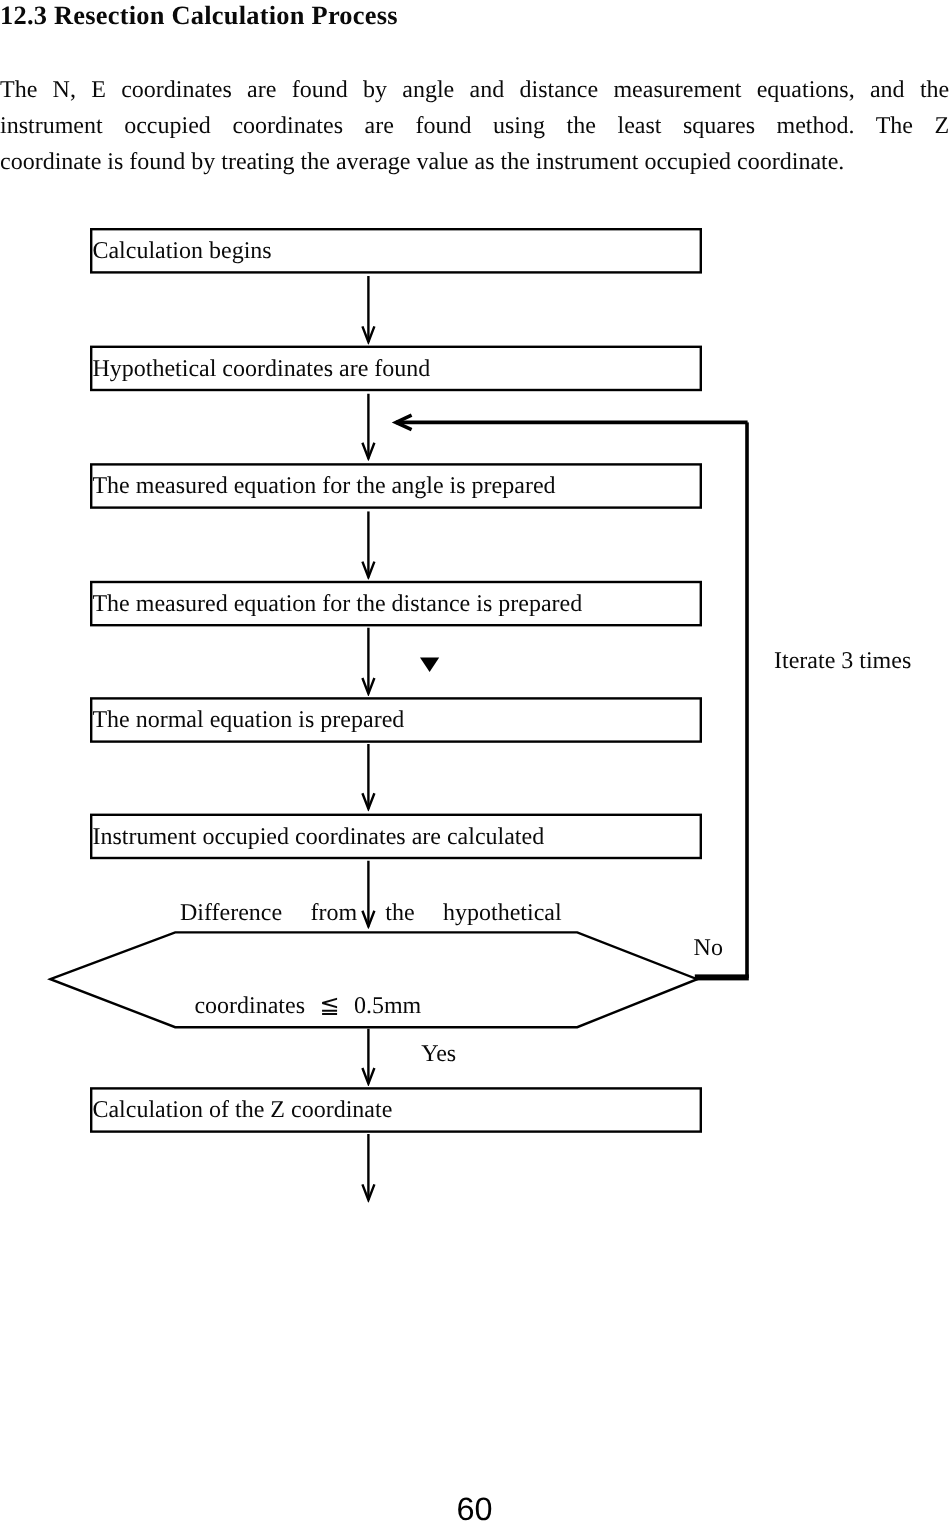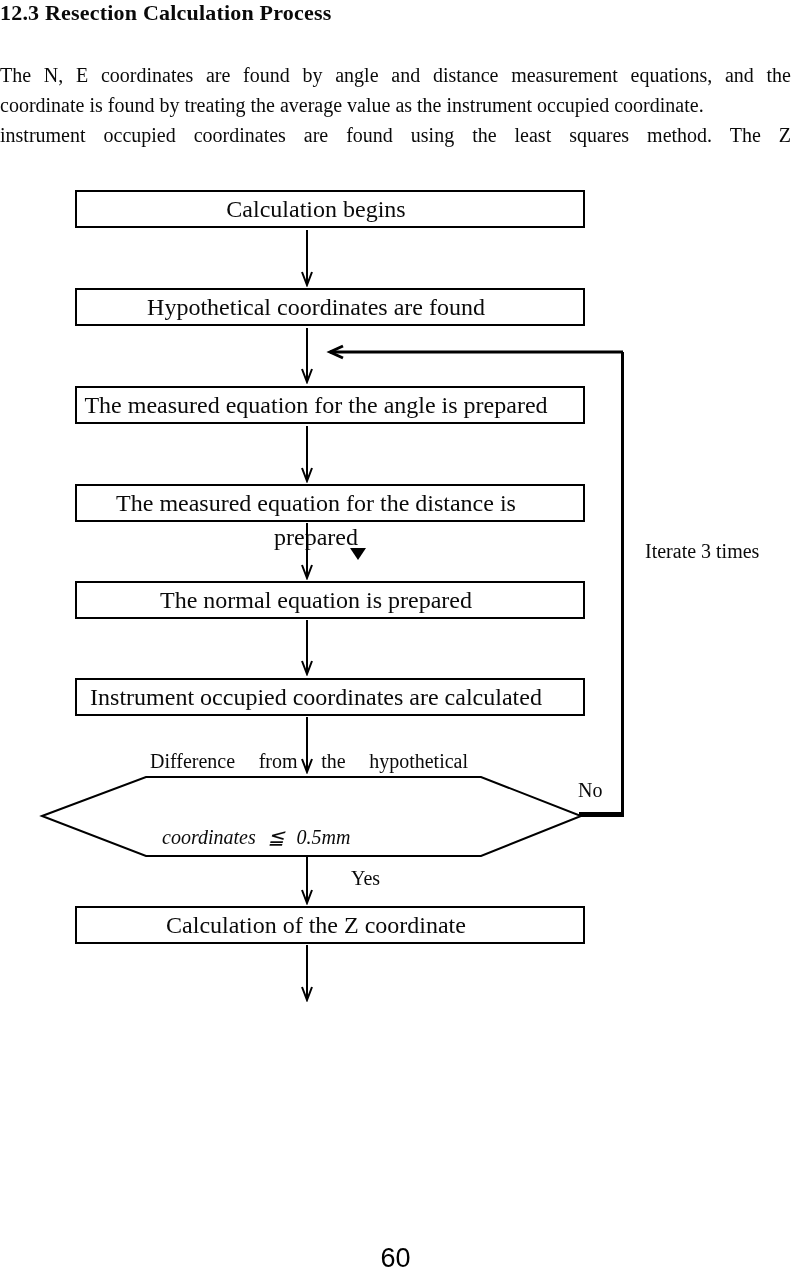--- a/index.html
+++ b/index.html
@@ -12,55 +12,55 @@
     white-space:nowrap;letter-spacing:0.2px;
   }
   .para{position:absolute;left:0;top:60px;width:791px;font-size:20px;}
   .pline{height:30px;line-height:30px;}
   .pline.just{text-align:justify;text-align-last:justify;}
   .pline.last{white-space:nowrap;}
 
   .fbox{
     position:absolute;left:75px;width:478px;height:34px;
     border:2px solid #000;background:#fff;
-    text-align:center;line-height:34px;font-size:24px;
+    text-align:left;line-height:34px;font-size:20px;
     padding-right:28px;box-sizing:content-box;
   }
   .arr{position:absolute;}
   .arr line,.arr polyline{stroke:#000;fill:none;}
   .vline{position:absolute;background:#000;}
   .flabel{position:absolute;font-size:20px;white-space:nowrap;text-align:right;}
   .hex{position:absolute;left:38px;top:773px;}
   .hex polygon{fill:#ffffff;stroke:#000;stroke-width:2;}
   .dec1{
     position:absolute;left:150px;top:750px;width:318px;font-size:20px;
     text-align:justify;text-align-last:justify;
   }
-  .dec2{position:absolute;left:162px;top:825px;font-size:20px;word-spacing:7px;white-space:nowrap;font-style:italic;}
+  .dec2{position:absolute;left:162px;top:825px;font-size:20px;word-spacing:7px;white-space:nowrap;}
   .tri{
     position:absolute;left:350px;top:548px;width:0;height:0;
     border-left:8px solid transparent;border-right:8px solid transparent;
     border-top:12px solid #000;
   }
   .pagenum{
     position:absolute;left:0;top:1243px;width:791px;text-align:center;
     font-family:"Liberation Sans", sans-serif;font-size:27px;color:#000;
   }
 </style>
 </head>
 <body>
 
 <div class="page">
 
   <div class="heading">12.3 Resection Calculation Process</div>
 
   <div class="para">
     <div class="pline just">The N, E coordinates are found by angle and distance measurement equations, and the</div>
+    <div class="pline just">instrument occupied coordinates are found using the least squares method. The Z</div>
     <div class="pline last">coordinate is found by treating the average value as the instrument occupied coordinate.</div>
-    <div class="pline just">instrument occupied coordinates are found using the least squares method. The Z</div>
   </div>
 
   <div class="fbox" style="top:190px">Calculation begins</div>
   <div class="fbox" style="top:288px">Hypothetical coordinates are found</div>
   <div class="fbox" style="top:386px">The measured equation for the angle is prepared</div>
   <div class="fbox" style="top:484px">The measured equation for the distance is prepared</div>
   <div class="fbox" style="top:581px">The normal equation is prepared</div>
   <div class="fbox" style="top:678px">Instrument occupied coordinates are calculated</div>
   <div class="fbox" style="top:906px">Calculation of the Z coordinate</div>
 

